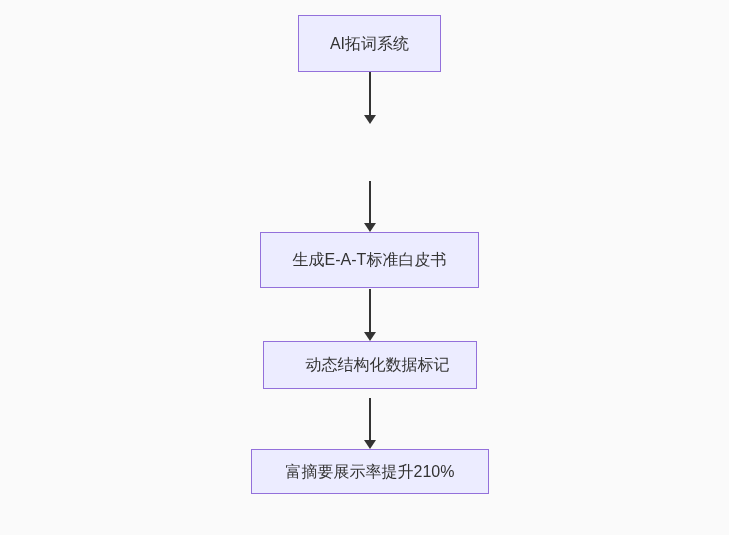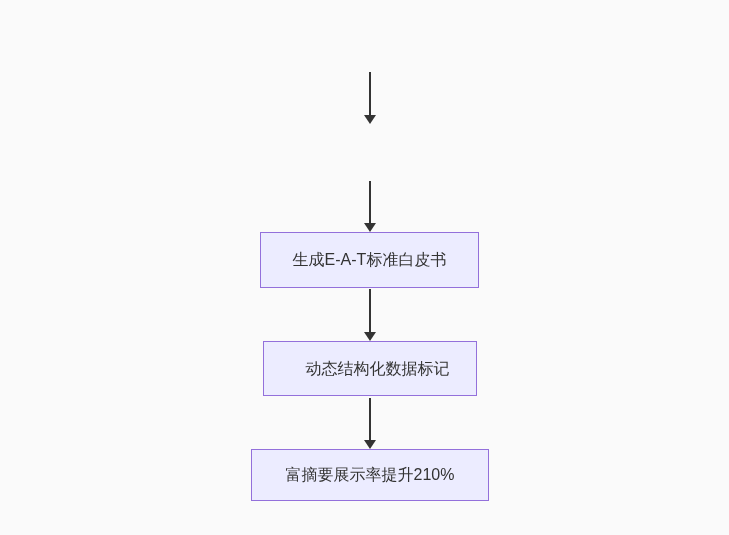--- a/index.html
+++ b/index.html
@@ -25,22 +25,22 @@
     line-height: 1.2;
     display: flex;
     align-items: center;
     justify-content: center;
     text-align: center;
     white-space: nowrap;
   }
   .n1 { left: 298px; top: 15px;  width: 143px; height: 57px; }
   .n2 { left: 275px; top: 124px; width: 190px; height: 57px; }
   .n3 { left: 260px; top: 232px; width: 219px; height: 56px; }
-  .n4 { left: 263px; top: 341px; width: 214px; height: 55px; padding-left: 15px; }
-  .n5 { left: 251px; top: 449px; width: 238px; height: 52px; }
+  .n4 { left: 263px; top: 341px; width: 214px; height: 48px; padding-left: 15px; }
+  .n5 { left: 251px; top: 449px; width: 238px; height: 45px; }
   .edge {
     position: absolute;
     left: 363px;
     width: 14px;
     display: flex;
     flex-direction: column;
     align-items: center;
   }
   .e1 { top: 72px;  height: 52px; }
   .e2 { top: 181px; height: 51px; }
@@ -57,20 +57,21 @@
     border-left: 6px solid transparent;
     border-right: 6px solid transparent;
     border-top: 9px solid #333333;
   }
 </style>
 </head>
 <body>
 
 <div class="canvas">
 
+  <div class="node n1">AI拓词系统</div>
 
   <div class="edge e1">
     <div class="edge-line"></div>
     <div class="edge-head"></div>
   </div>
 
 
   <div class="edge e2">
     <div class="edge-line"></div>
     <div class="edge-head"></div>

